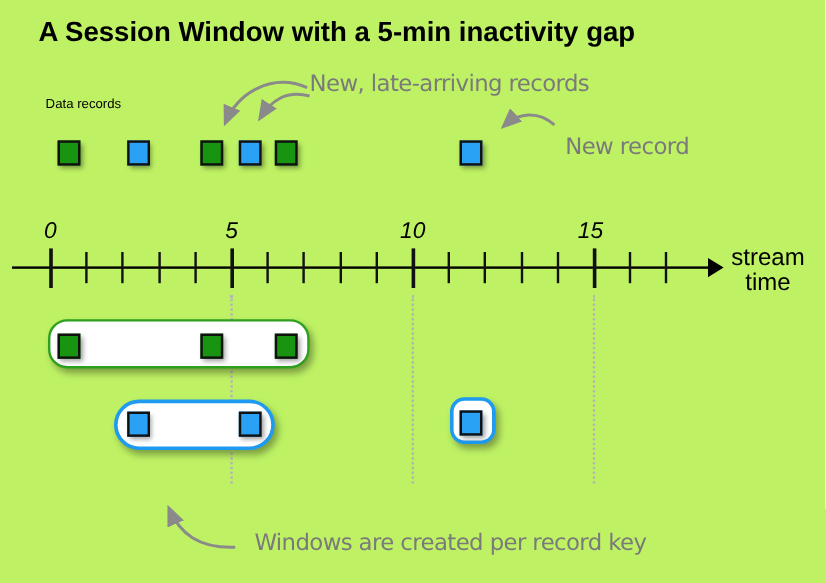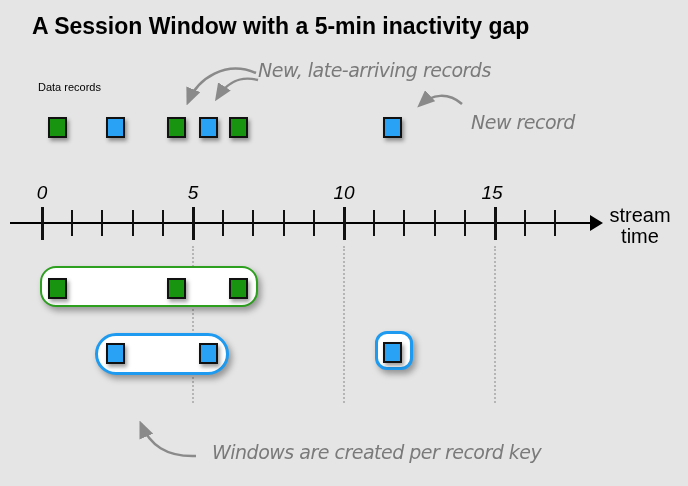--- a/index.html
+++ b/index.html
@@ -1,21 +1,21 @@
 <!DOCTYPE html>
 <html><head>
 <meta charset="utf-8">
 <style>
   html,body{margin:0;padding:0;background:#fff;}
-  .canvas{position:relative;width:688px;height:486px;background:#e5e5e5;
+  .canvas{position:relative;width:688px;height:486px;background:#bef264;
           font-family:"Liberation Sans",sans-serif;overflow:hidden;}
   .abs{position:absolute;}
   .title{left:32px;top:13px;font-size:23px;font-weight:bold;color:#000;letter-spacing:0;}
   .plain-label{font-size:11px;color:#000;}
-  .handwrite{font-family:"DejaVu Sans",sans-serif;font-style:italic;color:#7a7a7a;
+  .handwrite{font-family:"DejaVu Sans",sans-serif;color:#7a7a7a;
              font-size:19px;letter-spacing:-0.5px;white-space:nowrap;}
   .square{position:absolute;width:15px;height:17px;border:2px solid #111111;
           box-shadow:2px 3px 4px rgba(0,0,0,0.38);}
   .square.green{background:#189411;}
   .square.blue{background:#29a1f4;}
   .window{position:absolute;background:#ffffff;box-shadow:3px 4px 6px rgba(0,0,0,0.35);}
   .window.green{border:2px solid #2da01f;}
   .window.blue{border:3px solid #1e9bf0;}
   .axis-line{left:10px;top:222px;width:581px;height:2px;background:#000;}
   .axis-arrowhead{left:590px;top:215px;width:0;height:0;

